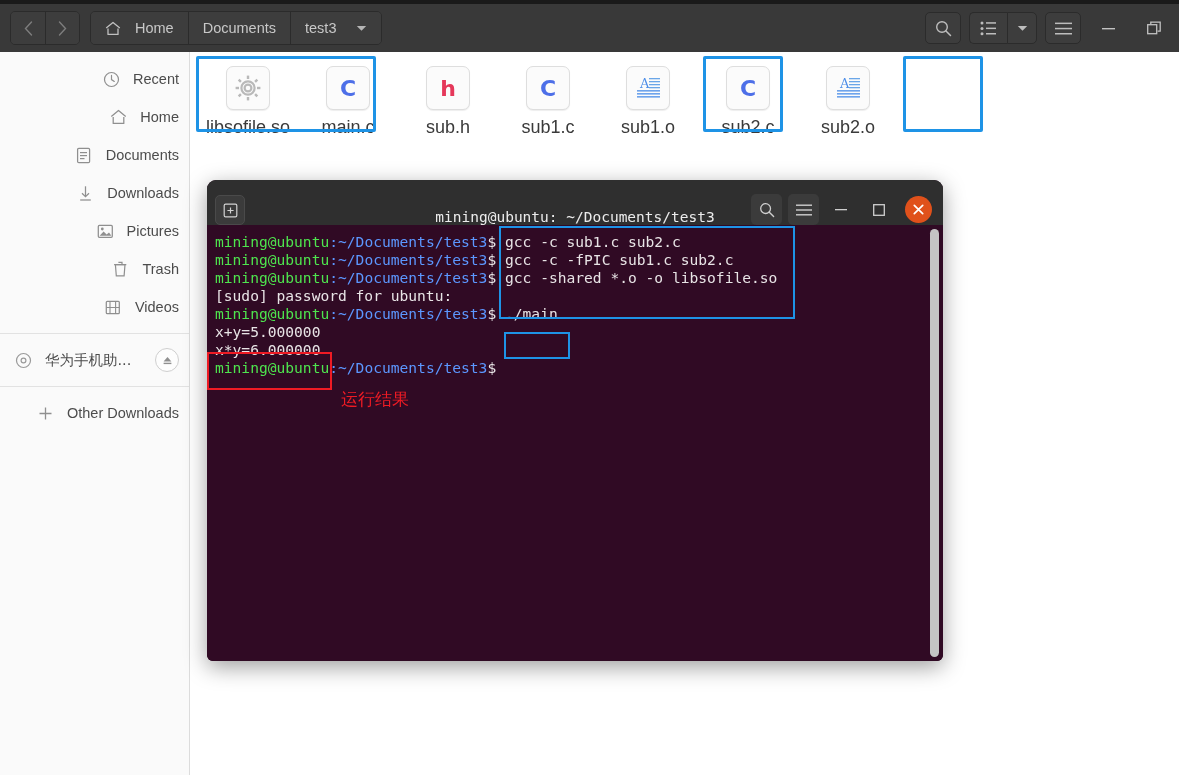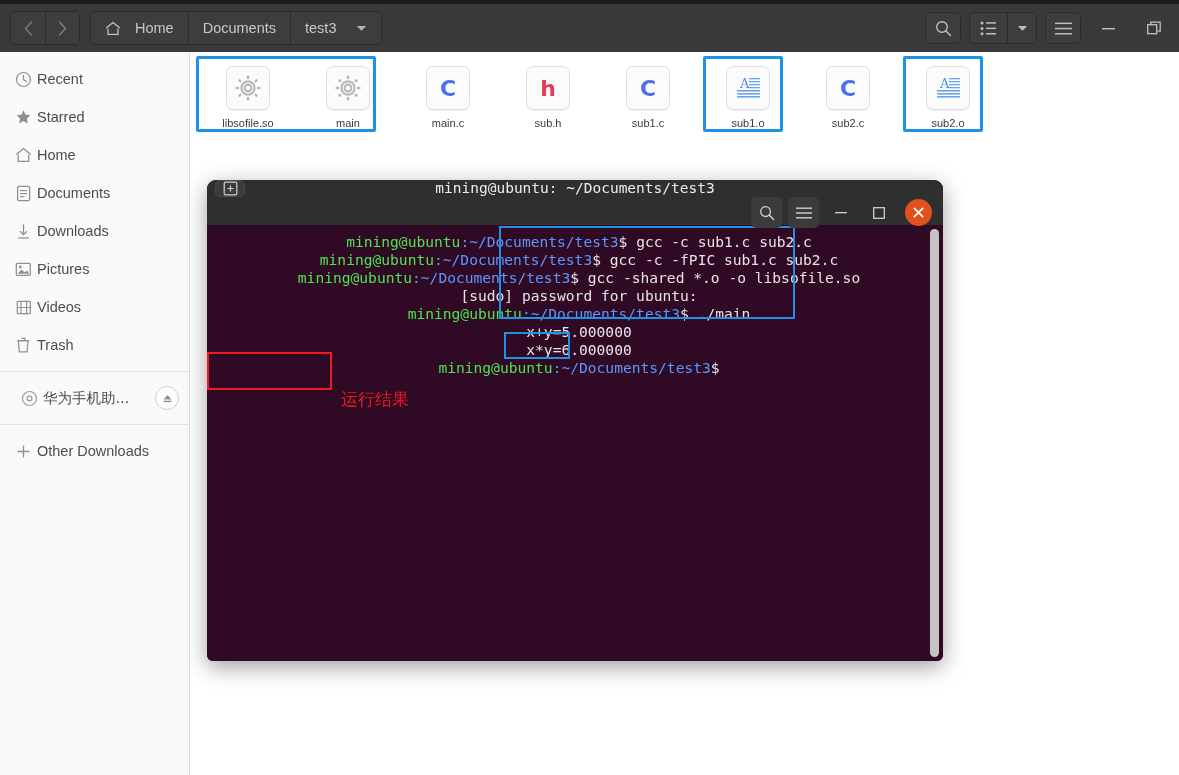--- a/index.html
+++ b/index.html
@@ -42,56 +42,55 @@
   .sq-btn.right-half { border-radius:0 5px 5px 0; width:30px; }
 
   
   .sidebar {
     position:absolute; left:0; top:52px; width:190px; height:723px;
     background:#fafafa; border-right:1px solid #dcdcdc;
     padding-top:8px;
   }
   .side-item {
     display:flex; align-items:center; height:38px; padding:0 10px 0 14px;
-    color:#4c4c4c; font-size:14.5px; gap:4px;
+    color:#4c4c4c; font-size:14.5px; gap:12px;justify-content:flex-end;
   }
   .side-item .sico { width:19px; height:19px; display:flex; align-items:center; justify-content:center; color:#8a8a8a; flex:0 0 19px; }
   .side-sep { height:1px; background:#e2e2e2; margin:7px 0; }
   .eject-btn {
     margin-left:auto; width:24px; height:24px; border:1px solid #cfcfcf; border-radius:50%;
     display:flex; align-items:center; justify-content:center; background:#fdfdfd;
   }
-  .side-item.cjk { font-family:"DejaVu Sans", sans-serif;margin-left:6px; }
+  .side-item.cjk { font-family:"DejaVu Sans", sans-serif; }
 
   
   .filearea { position:absolute; left:190px; top:52px; width:989px; height:723px; background:#ffffff; }
   .icon-row { position:absolute; left:8px; top:4px; display:flex; align-items:flex-start; }
   .file-cell {
     width:100px; display:flex; flex-direction:column; align-items:center;
     padding:10px 0 4px 0; margin:0 0px;
   }
   .file-icon {
     width:44px; height:44px; border-radius:7px; background:#fbfbfb;
     border:1px solid #dedede; display:flex; align-items:center; justify-content:center;
     box-shadow:0 1px 1px rgba(0,0,0,0.07);
   }
-  .file-name { margin-top:7px; font-size:11px; color:#3a3a3a; white-space:nowrap; }
+  .file-name { margin-top:7px; font-size:18px; color:#3a3a3a; white-space:nowrap; }
   .sel-box { position:absolute; border:3px solid #1e93e6; border-radius:2px; pointer-events:none; }
 
   
   .terminal {
     position:absolute; left:207px; top:180px; width:736px; height:481px;
     border-radius:9px 9px 6px 6px; overflow:hidden;
     box-shadow:0 6px 22px rgba(0,0,0,0.38);
     background:#300a24;
   }
   .term-head {
-    height:45px; background:#2f2f2f; display:flex; align-items:flex-start; padding:0 8px;
+    height:45px; background:#2f2f2f; display:flex; align-items:flex-end; padding:0 8px;
     position:relative;
-    flex-direction:column;
   }
   .tm-newtab {
     width:30px; height:30px; border-radius:5px; background:#3b3b3b; border:1px solid #4a4a4a;
     display:flex; align-items:center; justify-content:center; color:#d2d2d2;
   }
   .term-title {
     position:absolute; left:0; right:0; text-align:center;
     color:#ececec; font-size:14.5px; font-family:"DejaVu Sans Mono", monospace;
     pointer-events:none;
   }
@@ -101,21 +100,21 @@
     display:flex; align-items:center; justify-content:center; color:#cfcfcf;
   }
   .tm-plain { width:32px; height:31px; display:flex; align-items:center; justify-content:center; color:#cfcfcf; }
   .tm-close {
     width:27px; height:27px; border-radius:50%; background:#e0511b;
     display:flex; align-items:center; justify-content:center; color:#fff; font-size:15px;
     margin-left:4px; margin-right:3px;
   }
   .term-body {
     position:relative; height:436px; background:#300a24; padding:8px 0 0 4px;
-    font-family:"DejaVu Sans Mono", monospace; font-size:14.6px; line-height:18px;text-align:center;
+    font-family:"DejaVu Sans Mono", monospace; font-size:14.6px; line-height:18px;
   }
   .tline { white-space:pre; padding-left:4px; }
   .c-green { color:#4ee44e; }
   .c-blue  { color:#5c97ff; }
   .c-white { color:#e8e4e6; }
   .term-scroll {
     position:absolute; right:4px; top:4px; width:9px; height:428px;
     background:#c4c4c4; border-radius:5px;
   }
 
@@ -231,28 +230,20 @@
     <div class="side-item">
       <span class="sico">
         <svg width="17" height="17" viewBox="0 0 17 17">
             <circle cx="8.5" cy="8.5" r="7" stroke="#8f8f8f" stroke-width="1.2" fill="none"></circle>
             <path d="M8.5 4.4V8.6L11.3 10.4" stroke="#8f8f8f" stroke-width="1.2" fill="none" stroke-linecap="round"></path>
           </svg>
       </span>
       <span>Recent</span>
     </div>
 
-    <div class="side-item">
-      <span class="sico">
-        <svg width="17" height="17" viewBox="0 0 17 17">
-            <path d="M8.5 1.3l2.1 4.4 4.8.6-3.5 3.3.9 4.8-4.3-2.4-4.3 2.4.9-4.8L1.6 6.3l4.8-.6z" fill="#8f8f8f"></path>
-          </svg>
-      </span>
-      <span>Starred</span>
-    </div>
 
     <div class="side-item">
       <span class="sico">
         <svg width="17" height="16" viewBox="0 0 17 16">
             <path d="M1.3 7.4L8.5 1.4L15.7 7.4" stroke="#8f8f8f" stroke-width="1.25" fill="none" stroke-linejoin="round"></path>
             <path d="M3.2 8V14.4H13.8V8" stroke="#8f8f8f" stroke-width="1.25" fill="none" stroke-linejoin="round"></path>
           </svg>
       </span>
       <span>Home</span>
     </div>
@@ -288,36 +279,36 @@
             <rect x="1.3" y="1.3" width="14" height="12" rx="1.1" stroke="#8f8f8f" stroke-width="1.25" fill="none"></rect>
             <circle cx="5.3" cy="5" r="1.4" fill="#8f8f8f"></circle>
             <path d="M2.6 11.8l4-4.4 3 3 2.4-2 2.4 3.4z" fill="#8f8f8f"></path>
           </svg>
       </span>
       <span>Pictures</span>
     </div>
 
     <div class="side-item">
       <span class="sico">
+        <svg width="16" height="17" viewBox="0 0 16 17">
+            <path d="M2.4 3.6h9.6l-.9 11.2H3.3z" stroke="#8f8f8f" stroke-width="1.2" fill="none"></path>
+            <path d="M1.1 3.6h12.2M5.4 1.4h3.6v2.2" stroke="#8f8f8f" stroke-width="1.2" fill="none"></path>
+          </svg>
+      </span>
+      <span>Trash</span>
+    </div>
+
+    <div class="side-item">
+      <span class="sico">
         <svg width="16" height="15" viewBox="0 0 16 15">
             <rect x="1.3" y="1.3" width="13" height="12.4" rx="1" stroke="#8f8f8f" stroke-width="1.25" fill="none"></rect>
             <path d="M5 1.4v12.2M10.6 1.4v12.2M1.5 7.5h13" stroke="#8f8f8f" stroke-width="1.1"></path>
           </svg>
       </span>
       <span>Videos</span>
-    </div>
-
-    <div class="side-item">
-      <span class="sico">
-        <svg width="16" height="17" viewBox="0 0 16 17">
-            <path d="M2.4 3.6h9.6l-.9 11.2H3.3z" stroke="#8f8f8f" stroke-width="1.2" fill="none"></path>
-            <path d="M1.1 3.6h12.2M5.4 1.4h3.6v2.2" stroke="#8f8f8f" stroke-width="1.2" fill="none"></path>
-          </svg>
-      </span>
-      <span>Trash</span>
     </div>
 
     <div class="side-sep"></div>
 
     <div class="side-item cjk">
       <span class="sico">
         <svg width="17" height="17" viewBox="0 0 17 17">
             <circle cx="8.5" cy="8.5" r="7" stroke="#9a9a9a" stroke-width="1.2" fill="none"></circle>
             <circle cx="8.5" cy="8.5" r="2.4" stroke="#9a9a9a" stroke-width="1.2" fill="none"></circle>
           </svg>
@@ -361,41 +352,20 @@
               <rect x="4.6" y="5.2" width="2.4" height="3.2" transform="rotate(-45 5.8 6.8)"></rect>
               <rect x="21" y="19.6" width="2.4" height="3.2" transform="rotate(-45 22.2 21.2)"></rect>
               <rect x="21" y="5.2" width="2.4" height="3.2" transform="rotate(45 22.2 6.8)"></rect>
               <rect x="4.6" y="19.6" width="2.4" height="3.2" transform="rotate(45 5.8 21.2)"></rect>
             </g>
           </svg>
         </div>
         <div class="file-name">libsofile.so</div>
       </div>
 
-      <div class="file-cell">
-        <div class="file-icon">
-          <svg width="28" height="28" viewBox="0 0 28 28">
-            <g stroke="#b9b9b9" stroke-width="2.2" fill="none">
-              <circle cx="14" cy="14" r="6.6"></circle>
-                <circle cx="14" cy="14" r="3.4"></circle>
-            </g>
-            <g fill="#b9b9b9">
-              <rect x="12.8" y="1.6" width="2.4" height="3.4"></rect>
-                <rect x="12.8" y="23" width="2.4" height="3.4"></rect>
-              <rect x="1.6" y="12.8" width="3.4" height="2.4"></rect>
-                <rect x="23" y="12.8" width="3.4" height="2.4"></rect>
-              <rect x="4.6" y="5.2" width="2.4" height="3.2" transform="rotate(-45 5.8 6.8)"></rect>
-              <rect x="21" y="19.6" width="2.4" height="3.2" transform="rotate(-45 22.2 21.2)"></rect>
-              <rect x="21" y="5.2" width="2.4" height="3.2" transform="rotate(45 22.2 6.8)"></rect>
-              <rect x="4.6" y="19.6" width="2.4" height="3.2" transform="rotate(45 5.8 21.2)"></rect>
-            </g>
-          </svg>
-        </div>
-        <div class="file-name">main</div>
-      </div>
 
       <div class="file-cell">
         <div class="file-icon">
           <svg width="30" height="30" viewBox="0 0 30 30">
               <text x="15" y="23" font-family="DejaVu Sans, sans-serif" font-size="22" font-weight="bold" fill="#4d6fe8" text-anchor="middle">C</text>
             </svg>
         </div>
         <div class="file-name">main.c</div>
       </div>
 

